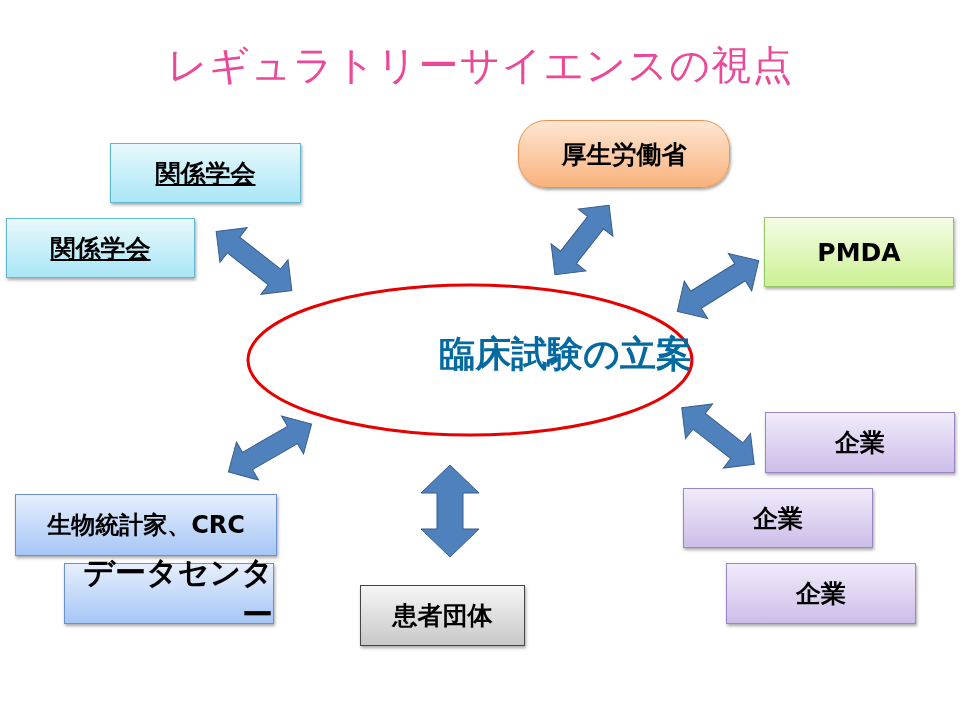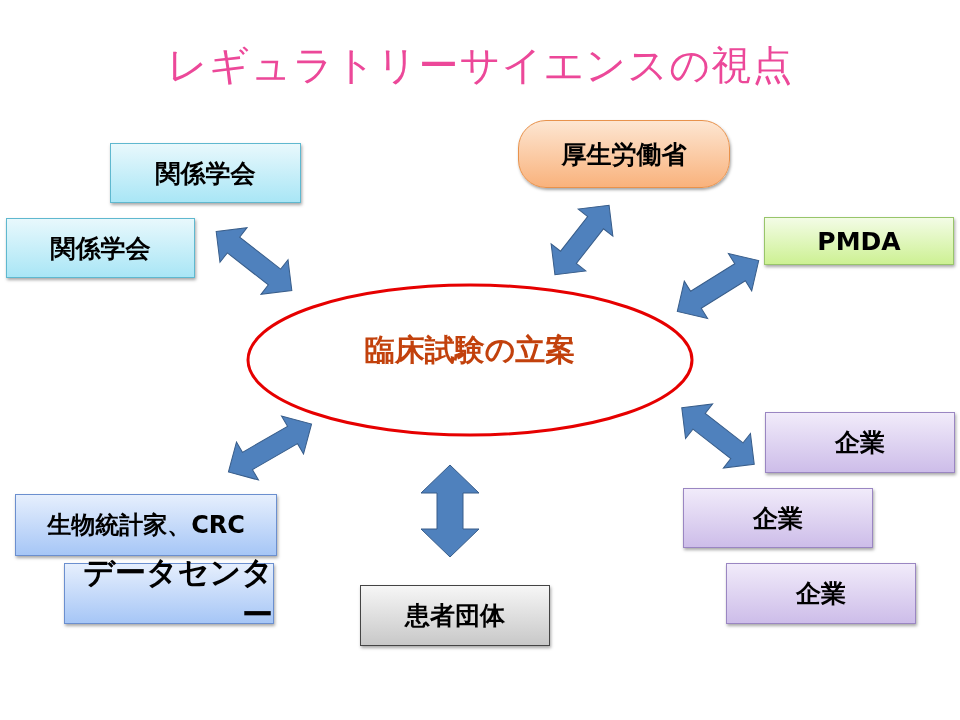--- a/index.html
+++ b/index.html
@@ -3,29 +3,29 @@
 <meta charset="utf-8">
 <style>
   html, body { margin:0; padding:0; background:#ffffff; }
   body { width:960px; height:720px; position:relative; overflow:hidden;
          font-family:"DejaVu Sans", "Liberation Sans", sans-serif; }
   .title { position:absolute; left:0; top:38px; width:960px; text-align:center;
            font-size:40px; color:#ec4899; letter-spacing:1px; }
   .box { position:absolute; display:flex; align-items:center; justify-content:center;
          font-weight:bold; font-size:25px; color:#000; box-sizing:border-box;
          box-shadow:1px 2px 3px rgba(0,0,0,0.35); }
-  .cyan { background:linear-gradient(#e8f8fc,#a9e6f6); border:1px solid #5fb8cf; }
+  .cyan { background:linear-gradient(#e8f8fc,#a9e6f6); border:1px solid #5fb8cf;text-decoration:underline; }
   .orange { background:linear-gradient(#fde6d2,#f9b27c); border:1px solid #e8924c; }
   .green { background:linear-gradient(#f3fce6,#cdf193); border:1px solid #98c56a; }
   .purple { background:linear-gradient(#f1ebfa,#cdbde9); border:1px solid #9a86c2; }
   .blue { background:linear-gradient(#e6effd,#a6c6f6); border:1px solid #6b8fcf;text-align:right; }
   .gray { background:linear-gradient(#f6f6f6,#c8c8c8); border:1px solid #444; }
   svg.overlay { position:absolute; left:0; top:0; }
-  .center-label { position:absolute; left:248px; top:330px; width:444px; text-align:center;
-                  font-size:30px; color:#c2410c; font-weight:bold; }
+  .center-label { position:absolute; left:248px; top:330px; width:444px; text-align:right;
+                  font-size:36px; color:#0369a1; font-weight:bold; }
 </style>
 </head>
 <body>
 
 <div class="title">レギュラトリーサイエンスの視点</div>
 
 <svg class="overlay" width="960" height="720">
   <ellipse cx="470" cy="360" rx="222" ry="75" fill="none" stroke="#e60000" stroke-width="3"></ellipse>
   <g fill="#4f81bd" stroke="#385d8a" stroke-width="1">
 
@@ -41,19 +41,19 @@
 
     <polygon transform="translate(450,511) rotate(90)" points="-46,0 -18,-29 -18,-13 18,-13 18,-29 46,0 18,29 18,13 -18,13 -18,29"></polygon>
   </g>
 </svg>
 
 <div class="center-label">臨床試験の立案</div>
 
 <div class="box cyan" style="left:110px;top:143px;width:191px;height:60px;">関係学会</div>
 <div class="box cyan" style="left:6px;top:218px;width:189px;height:60px;">関係学会</div>
 <div class="box orange" style="left:518px;top:120px;width:212px;height:68px;border-radius:28px;">厚生労働省</div>
-<div class="box green" style="left:764px;top:217px;width:190px;height:48px;">PMDA</div>
+<div class="box green" style="left:764px;top:217px;width:190px;height:70px;">PMDA</div>
 <div class="box purple" style="left:765px;top:412px;width:190px;height:61px;">企業</div>
 <div class="box purple" style="left:683px;top:488px;width:190px;height:60px;">企業</div>
 <div class="box purple" style="left:726px;top:563px;width:190px;height:61px;">企業</div>
 <div class="box blue" style="left:15px;top:494px;width:262px;height:62px;font-size:24px;">生物統計家、CRC</div>
 <div class="box blue" style="left:64px;top:563px;width:210px;height:61px;font-size:31px;">データセンター</div>
-<div class="box gray" style="left:360px;top:585px;width:190px;height:61px;">患者団体</div>
+<div class="box gray" style="left:360px;top:585px;width:165px;height:61px;">患者団体</div>
 
 </body></html>

